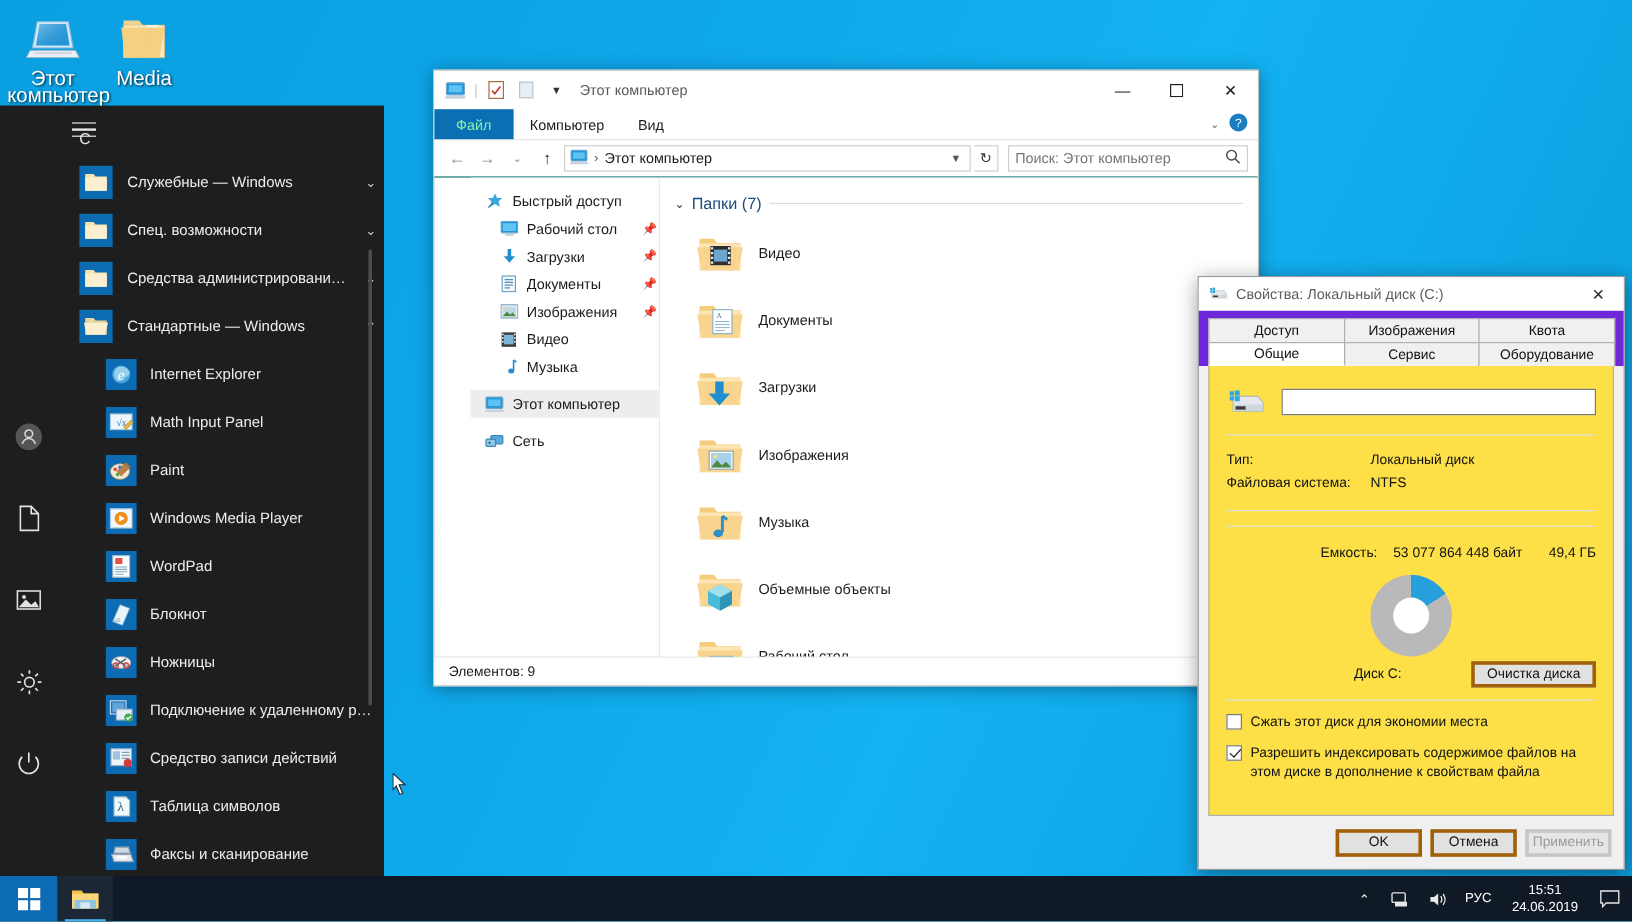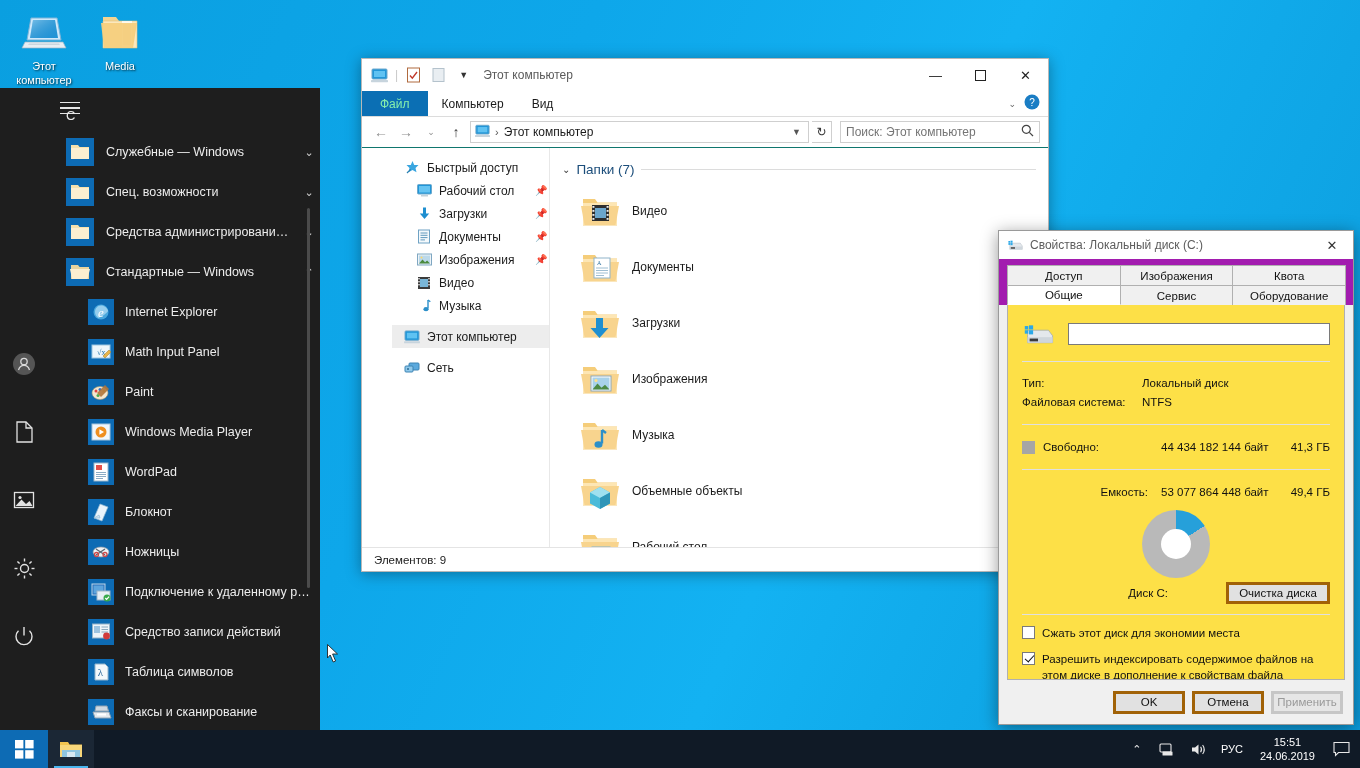--- a/index.html
+++ b/index.html
@@ -8,21 +8,21 @@
     font-family: "Liberation Sans", sans-serif;
   }
   body {
     background: linear-gradient(115deg, #0a9fe0 0%, #0ea7ea 35%, #13b2f2 60%, #0b9ada 100%);
     position: relative;
   }
 
   
   #desktop-icons { position: absolute; left: 0; top: 0; width: 160px; }
   .desk-icon { position: absolute; width: 76px; text-align: center; color: #fff;
-    font-size: 11px; line-height: 14px; text-shadow: 1px 1px 2px rgba(0,0,0,.75); }
+    font-size: 17px; line-height: 14px; text-shadow: 1px 1px 2px rgba(0,0,0,.75); }
   .desk-icon .glyph { display: block; height: 48px; margin-bottom: 3px; }
 
   
   #start-menu {
     position: absolute; left: 0; top: 88px; width: 320px; height: 642px;
     background: #1e1e1e; color: #fff; display: flex; overflow: hidden;
   }
   #start-rail { width: 48px; height: 100%; background: #1e1e1e;
     display: flex; flex-direction: column; align-items: center; flex: 0 0 48px; }
   .rail-btn { width: 48px; height: 48px; display: flex; align-items: center;
@@ -111,21 +111,21 @@
     position: absolute; left: 998px; top: 230px; width: 356px; height: 495px;
     background: #f0f0f0; border: 1px solid #9a9a9a;
     box-shadow: 0 3px 16px rgba(0,0,0,.4);
     font-size: 11.5px; color: #111; display: flex; flex-direction: column;
   }
   #props-title { height: 28px; flex: 0 0 28px; display: flex; align-items: center;
     background: #fff; padding-left: 8px; }
   #props-title .t { margin-left: 7px; font-size: 12px; color: #5d5d5d; }
   #props-close { margin-left: auto; width: 42px; height: 28px; display: flex;
     align-items: center; justify-content: center; color: #333; font-size: 13px; }
-  #props-tabs { padding: 6px 8px 0 8px; background: #a21caf; }
+  #props-tabs { padding: 6px 8px 0 8px; background: #6d28d9; }
   .tabrow { display: flex; }
   .tab { height: 20px; padding: 0 6px; display: flex; align-items: center;
     justify-content: center; font-size: 11.5px; background: #f0f0f0;
     border: 1px solid #b0b0b0; border-bottom: none; margin-right: -1px; color: #111; }
   .tabrow.top .tab { flex: 1; }
   .tabrow.bottom .tab { flex: 1; }
   .tab.active { background: #fff; border-bottom: 1px solid #fff; position: relative; z-index: 2; }
   #props-page { flex: 1; background: #fde047; border: 1px solid #b0b0b0; margin: 0 8px;
     border-top: none; padding: 14px 14px 8px 14px; position: relative; overflow: hidden; }
   #label-row { display: flex; align-items: center; gap: 14px; }
@@ -846,26 +846,20 @@
       <span class="k">Тип:</span>
       <span class="v">Локальный диск</span>
     </div>
     <div class="kv">
       <span class="k">Файловая система:</span>
       <span class="v">NTFS</span>
     </div>
 
     <div class="hr"></div>
 
-    <div class="usage-row">
-      <span class="sw" id="sw-free" style="background: rgb(166, 166, 166);"></span>
-      <span class="k">Свободно:</span>
-      <span class="bytes">44 434 182 144 байт</span>
-      <span class="gb">41,3 ГБ</span>
-    </div>
 
     <div class="hr"></div>
 
     <div class="cap-row">
       <span class="k">Емкость:</span>
       <span class="bytes">53 077 864 448 байт</span>
       <span class="gb">49,4 ГБ</span>
     </div>
 
     <div id="donut-area">

